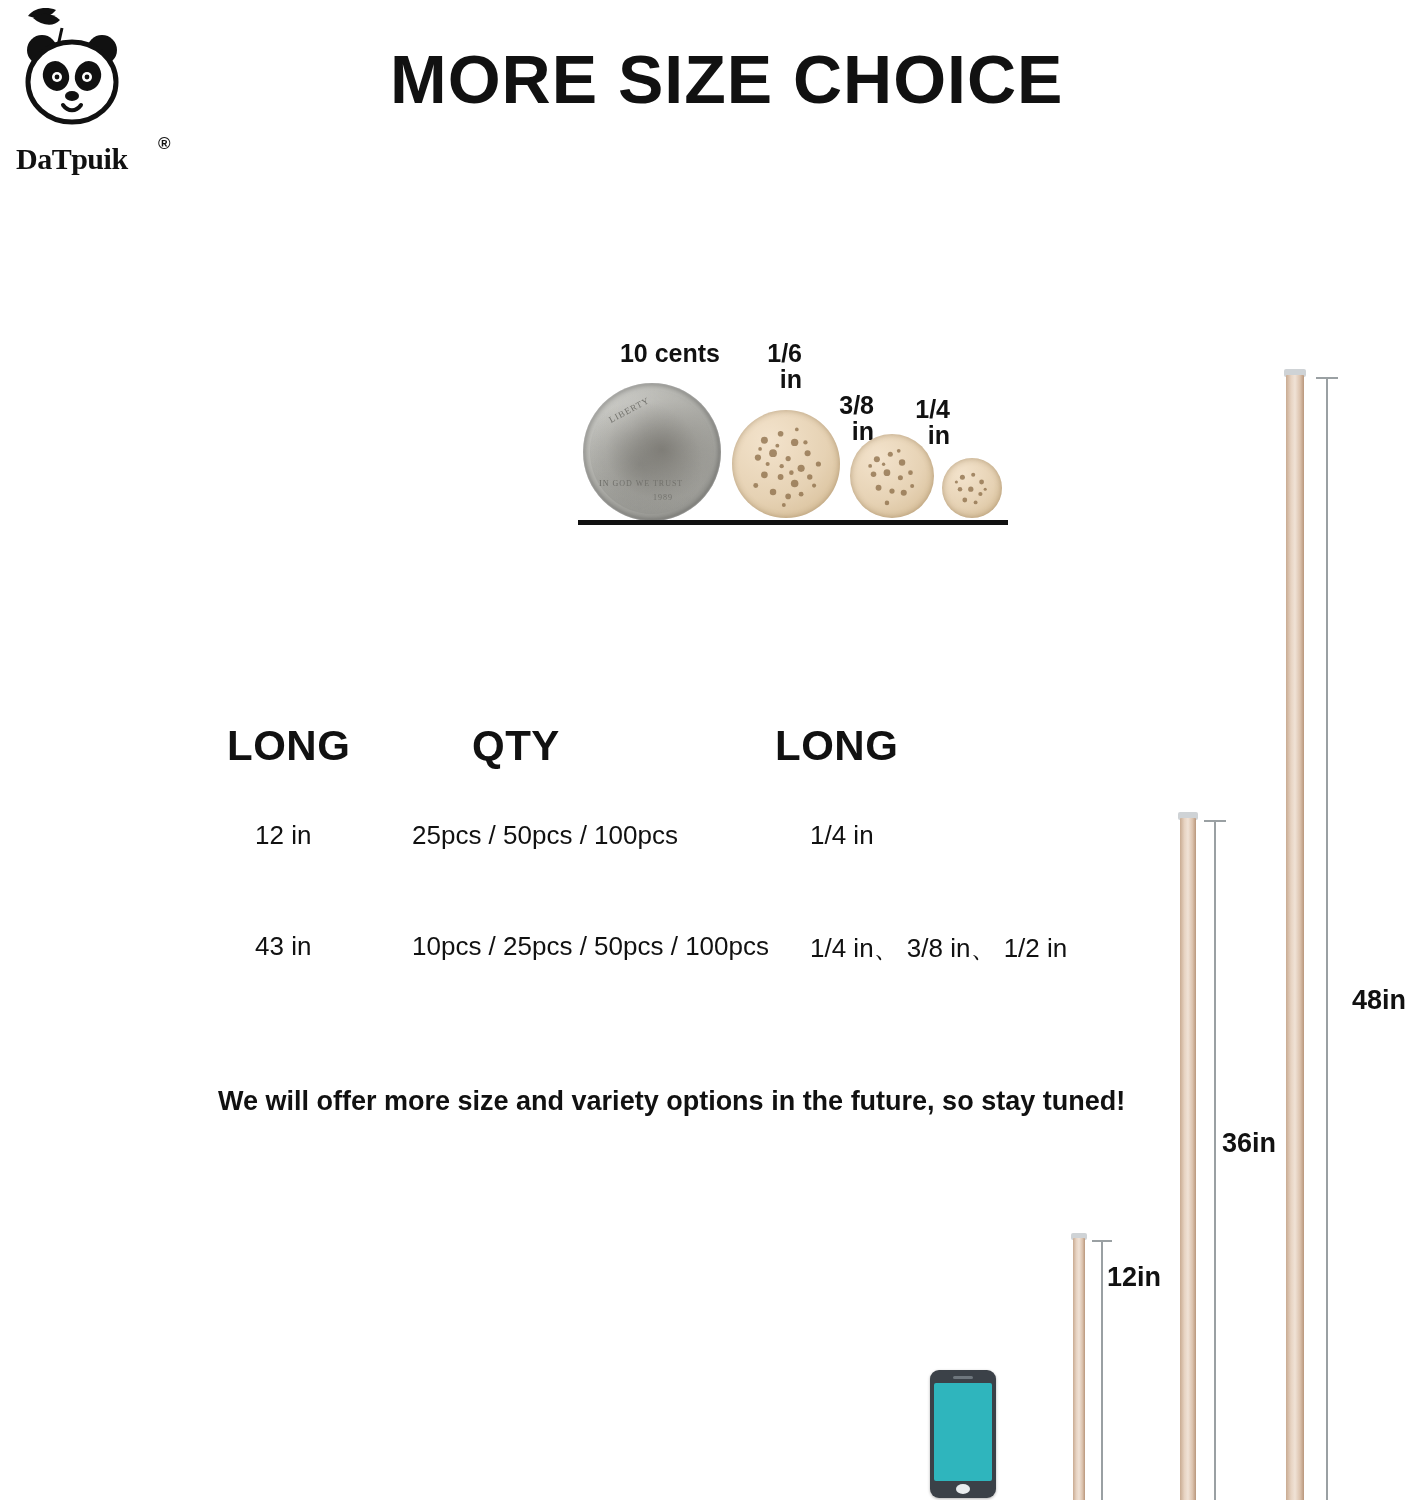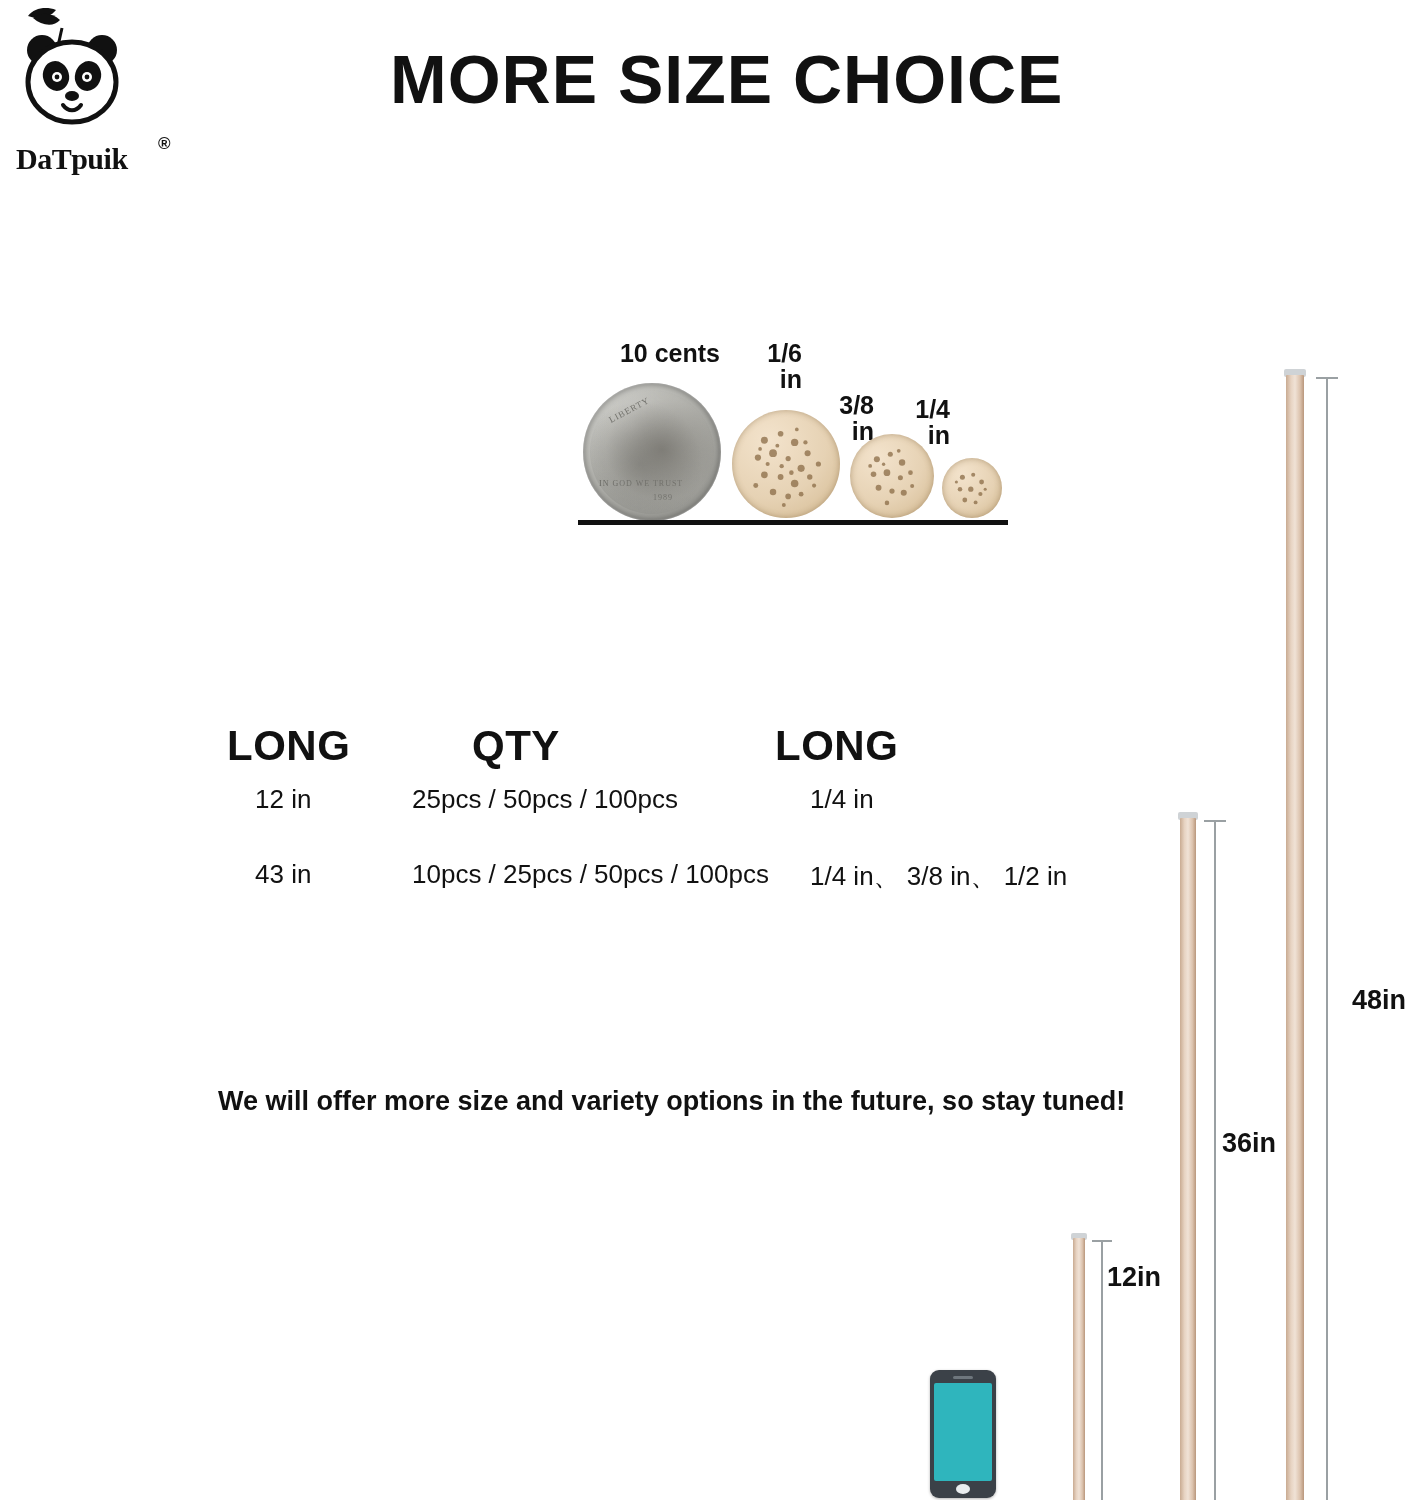--- a/index.html
+++ b/index.html
@@ -156,20 +156,21 @@
     color: #111;
     letter-spacing: 0.5px;
   }
   .head-long  { left: 5px; }
   .head-qty   { left: 250px; }
   .head-thick { left: 553px; }
 
   .spec-row {
     position: relative;
     height: 75px;
+    margin-top: 36px;
   }
   .spec-row span {
     position: absolute;
     font-size: 26px;
     color: #111;
     white-space: nowrap;
   }
   .cell-long  { left: 33px; }
   .cell-qty   { left: 190px; }
   .cell-thick { left: 588px; }

